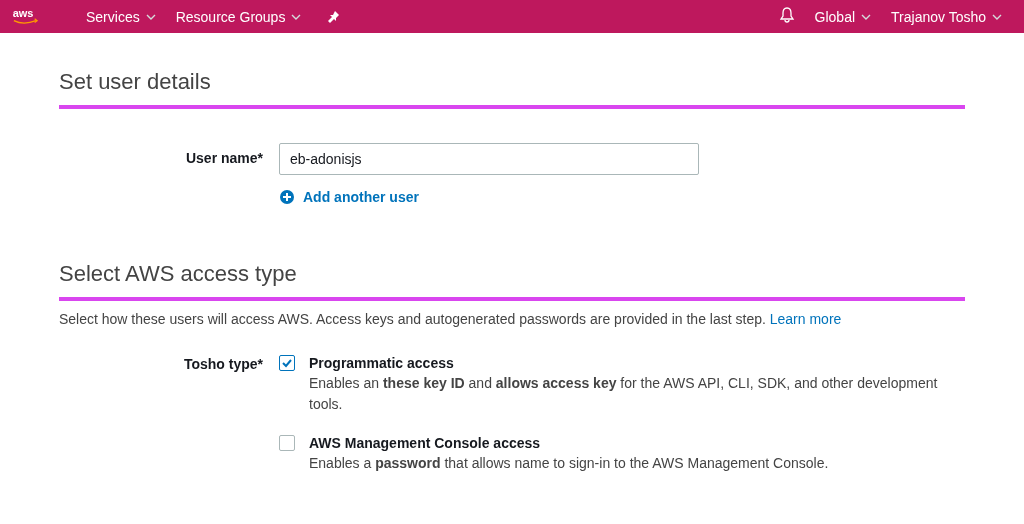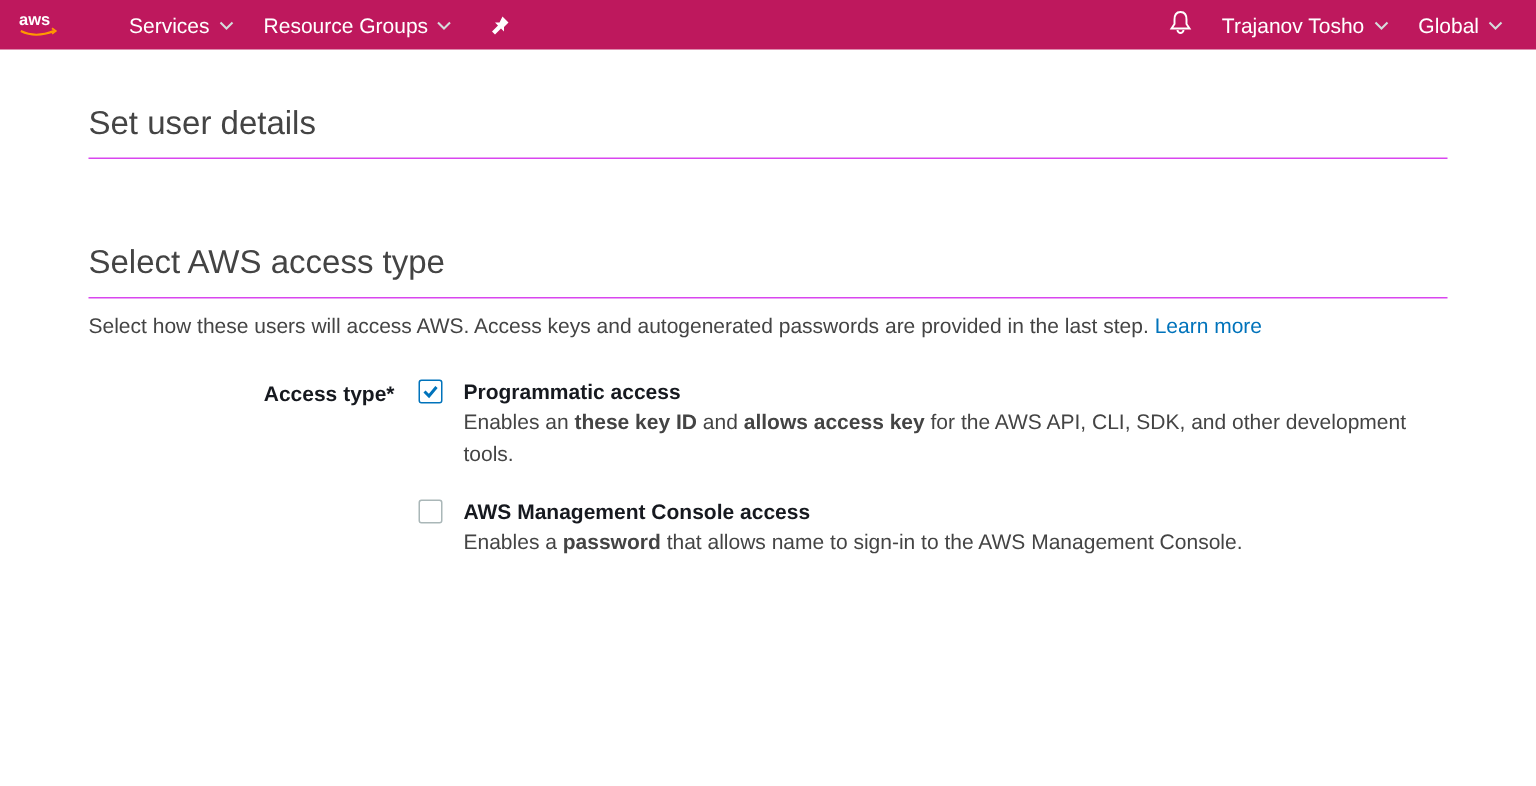--- a/index.html
+++ b/index.html
@@ -44,21 +44,21 @@
       max-width: 1006px;
       margin: 0 auto;
       padding: 0 50px;
     }
     .section-title {
       font-size: 22px;
       font-weight: 400;
       color: #444;
       margin-top: 36px;
       padding-bottom: 10px;
-      border-bottom: 1px solid #d946ef;
+      border-bottom: 4px solid #d946ef;
     }
     .section-desc {
       margin-top: 10px;
       font-size: 14px;
       color: #444;
     }
     .link { color: #0073bb; cursor: pointer; }
     .form-row {
       display: flex;
       margin-top: 34px;
@@ -167,48 +167,63 @@
       <path d="M8 1 L12 5 L9 8 L9 11 L7 9 L3 13 L1 11 L5 7 L3 5 L6 5 Z" fill="#ffffff"></path>
     </svg>
   </div>
   <div class="nav-spacer"></div>
   <div class="nav-bell">
     <svg width="16" height="16" viewBox="0 0 16 16">
       <path d="M8 1 C5 1 4 3 4 6 L4 9 L2 12 L14 12 L12 9 L12 6 C12 3 11 1 8 1 Z M6 13 C6 14 7 15 8 15 C9 15 10 14 10 13" stroke="#ffffff" stroke-width="1.3" fill="none"></path>
     </svg>
   </div>
   <div class="nav-item">
+    <span>Global</span>
+    <span class="nav-chevron">
+      <svg viewBox="0 0 10 6">
+          <path d="M1 1 L5 5 L9 1" stroke="#d5dbdb" stroke-width="1.4" fill="none"></path>
+        </svg>
+    </span>
+  </div>
+  <div class="nav-item">
     <span>Trajanov Tosho</span>
-    <span class="nav-chevron">
-      <svg viewBox="0 0 10 6">
-          <path d="M1 1 L5 5 L9 1" stroke="#d5dbdb" stroke-width="1.4" fill="none"></path>
-        </svg>
-    </span>
-  </div>
-  <div class="nav-item">
-    <span>Global</span>
     <span class="nav-chevron">
       <svg viewBox="0 0 10 6">
           <path d="M1 1 L5 5 L9 1" stroke="#d5dbdb" stroke-width="1.4" fill="none"></path>
         </svg>
     </span>
   </div>
 </div>
 
 <div class="container">
   <h2 class="section-title">Set user details</h2>
 
+  <div class="form-row">
+    <div class="form-label">User name*</div>
+    <div class="form-field">
+      <input type="text" class="text-input" value="eb-adonisjs" style="">
+      <div class="add-user-row">
+        <span class="add-icon">
+          <svg width="16" height="16" viewBox="0 0 16 16">
+            <circle cx="8" cy="8" r="7" fill="#0073bb"></circle>
+            <path d="M8 4 L8 12 M4 8 L12 8" stroke="#ffffff" stroke-width="2"></path>
+          </svg>
+        </span>
+        <span>Add another user</span>
+      </div>
+    </div>
+  </div>
 
   <h2 class="section-title section2-title">Select AWS access type</h2>
   <p class="section-desc">
     <span>Select how these users will access AWS. Access keys and autogenerated passwords are provided in the last step. </span><span class="link">Learn more</span>
   </p>
 
   <div class="access-row">
-    <div class="access-type-label">Access type*</div>
+    <div class="access-type-label">Tosho type*</div>
     <div class="checkbox-col">
       <div class="checkbox checked">
         <svg width="12" height="12" viewBox="0 0 12 12">
             <path d="M2 6 L5 9 L10 3" stroke="#0073bb" stroke-width="2" fill="none"></path>
           </svg>
       </div>
     </div>
     <div class="option-text">
       <div class="option-title">Programmatic access</div>
       <div class="option-desc">

